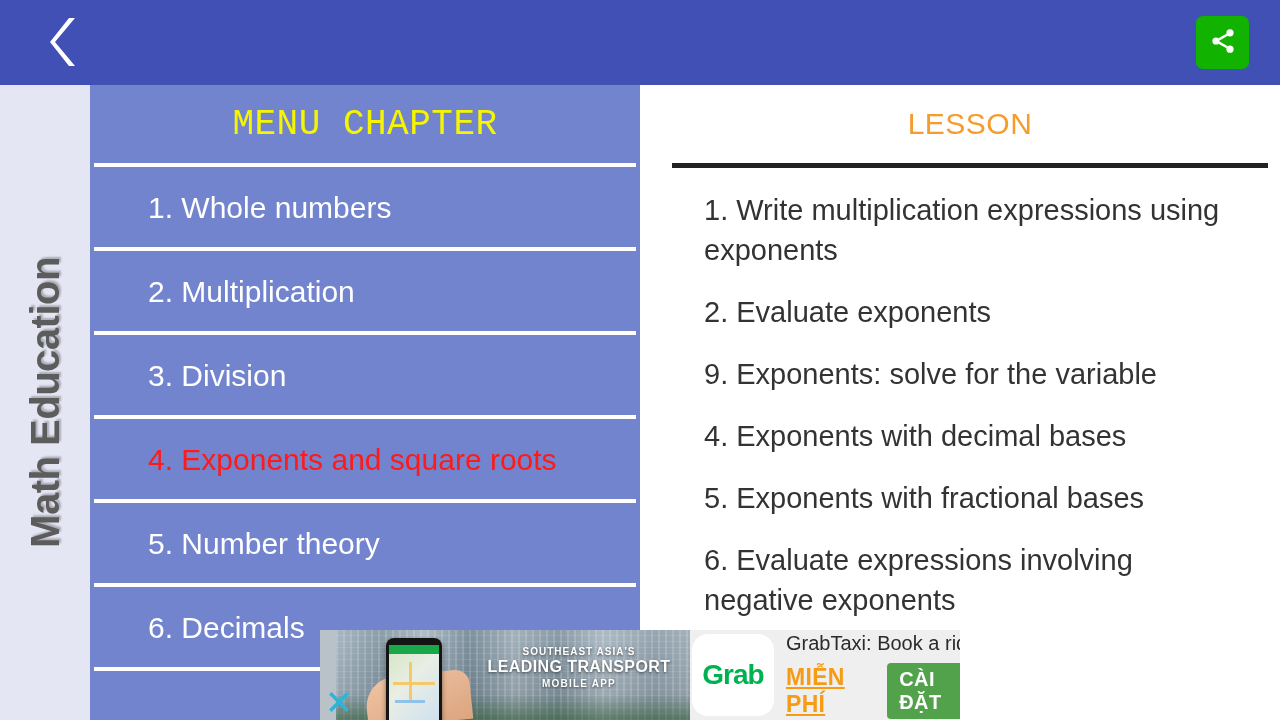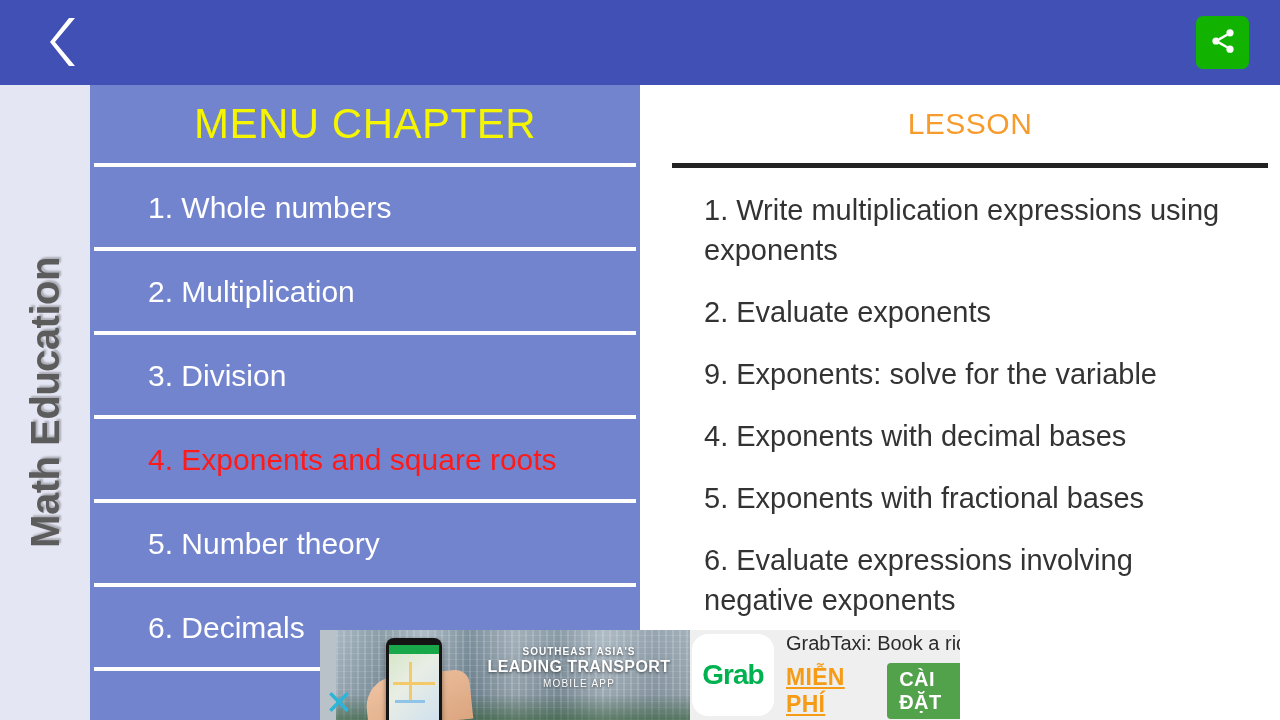--- a/index.html
+++ b/index.html
@@ -90,22 +90,23 @@
     width: 550px; height: 635px;
     background: #7384ce;
     overflow: hidden;
   }
   .menu-title {
     height: 78px;
     display: flex;
     align-items: center;
     justify-content: center;
     color: #f5f500;
-    font-size: 42px;
+    font-size: 36px;
     letter-spacing: 0.5px;
+    font-family: Liberation Mono, monospace;
   }
   .menu-sep {
     height: 4px;
     background: #ffffff;
     margin: 0 4px;
   }
   .menu-item {
     min-height: 80px;
     display: flex;
     align-items: center;
@@ -236,21 +237,21 @@
     position: absolute;
     left: 118px; top: 16px;
     width: 250px;
     text-align: center;
     color: #ffffff;
     text-shadow: 0 1px 3px rgba(0,0,0,0.6);
     z-index: 4;
   }
   .ad-line1 { font-size: 10px; font-weight: bold; letter-spacing: 1px; }
   .ad-line2 { font-size: 16px; font-weight: bold; letter-spacing: 0.4px; margin-top: 1px; }
-  .ad-line3 { font-size: 10px; font-weight: normal; letter-spacing: 1.2px; margin-top: 2px; }
+  .ad-line3 { font-size: 10px; font-weight: bold; letter-spacing: 1.2px; margin-top: 2px; }
 
   .ad-close {
     position: absolute;
     left: 2px; bottom: 0px;
     width: 34px; height: 32px;
     display: flex; align-items: center; justify-content: center;
     z-index: 6;
     cursor: pointer;
   }
   .ad-right {

